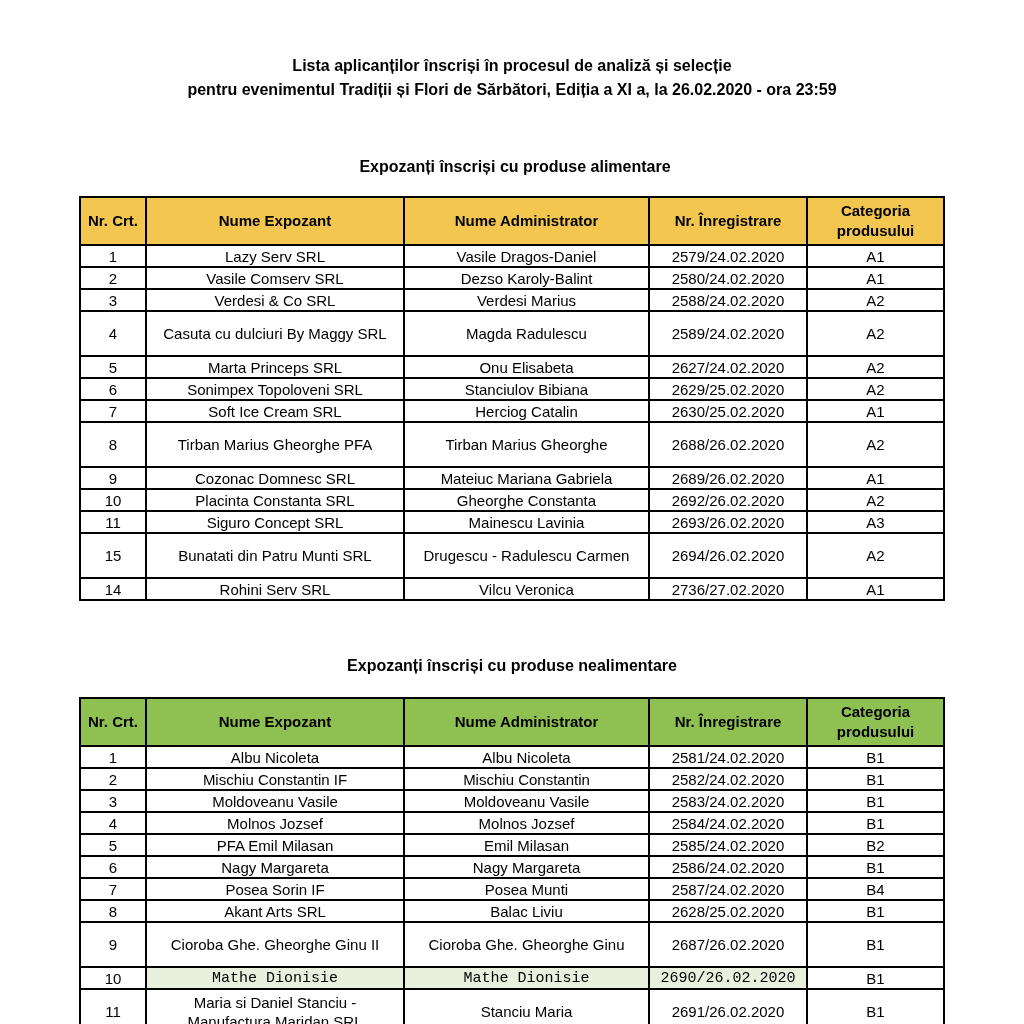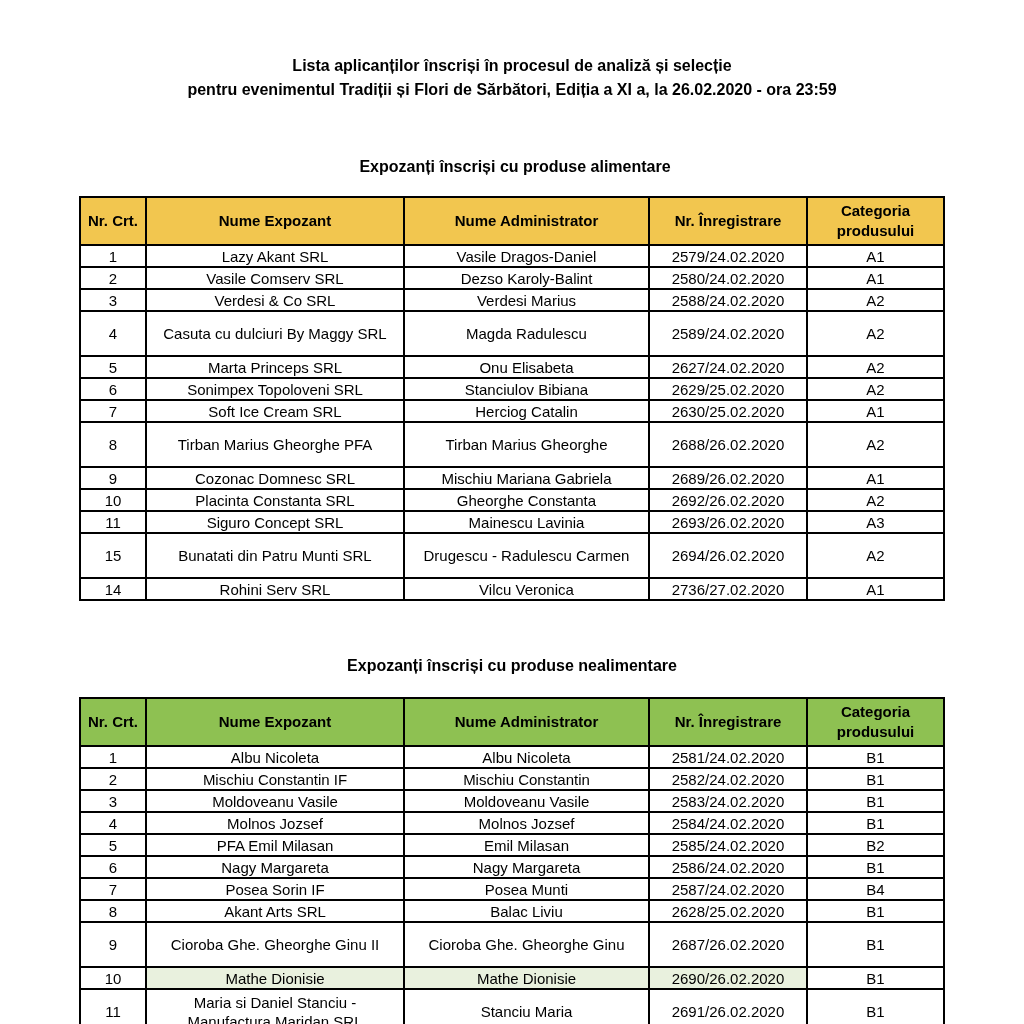--- a/index.html
+++ b/index.html
@@ -44,21 +44,21 @@
     height:46px;
     line-height:20px;
   }
   table.data-table td{
     height:20px;
     line-height:19px;
   }
   tr.tall td{height:43px;}
   table.food th{background:var(--food-bg,#F2C64F);}
   table.nonfood th{background:var(--nonfood-bg,#8EC152);}
-  td.hl{background:var(--hl-bg,#E9F1DE);}
+  td.hl{background:var(--hl-bg,#E9F1DE);font-family:Liberation Mono, monospace;}
   col.c0{width:66px;}
   col.c1{width:258px;}
   col.c2{width:245px;}
   col.c3{width:158px;}
   col.c4{width:137px;}
 </style>
 </head>
 <body>
 
 <div class="page">
@@ -83,21 +83,21 @@
           <th>Nr. Crt.</th>
           <th>Nume Expozant</th>
           <th>Nume Administrator</th>
           <th>Nr. Înregistrare</th>
           <th>Categoria produsului</th>
         </tr>
       </thead>
       <tbody>
         <tr>
           <td>1</td>
-          <td>Lazy Akant SRL</td>
+          <td>Lazy Serv SRL</td>
           <td>Vasile Dragos-Daniel</td>
           <td>2579/24.02.2020</td>
           <td>A1</td>
         </tr>
         <tr>
           <td>2</td>
           <td>Vasile Comserv SRL</td>
           <td>Dezso Karoly-Balint</td>
           <td>2580/24.02.2020</td>
           <td>A1</td>
@@ -140,21 +140,21 @@
         <tr class="tall">
           <td>8</td>
           <td>Tirban Marius Gheorghe PFA</td>
           <td>Tirban Marius Gheorghe</td>
           <td>2688/26.02.2020</td>
           <td>A2</td>
         </tr>
         <tr>
           <td>9</td>
           <td>Cozonac Domnesc SRL</td>
-          <td>Mischiu Mariana Gabriela</td>
+          <td>Mateiuc Mariana Gabriela</td>
           <td>2689/26.02.2020</td>
           <td>A1</td>
         </tr>
         <tr>
           <td>10</td>
           <td>Placinta Constanta SRL</td>
           <td>Gheorghe Constanta</td>
           <td>2692/26.02.2020</td>
           <td>A2</td>
         </tr>

